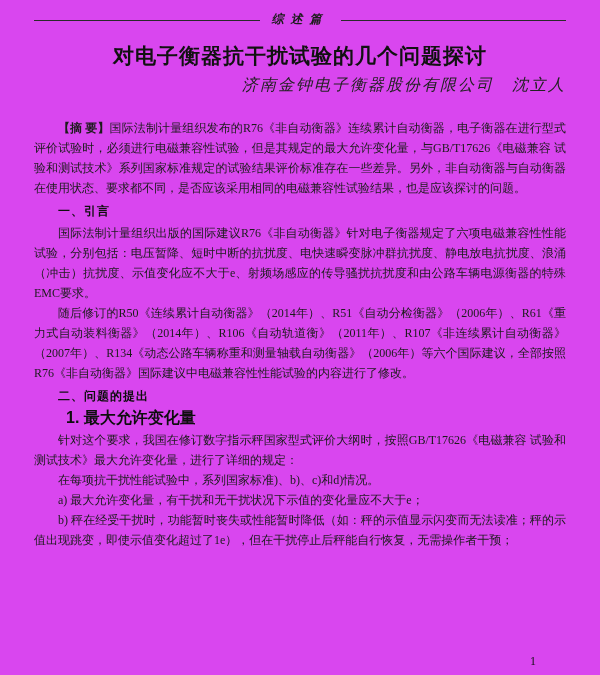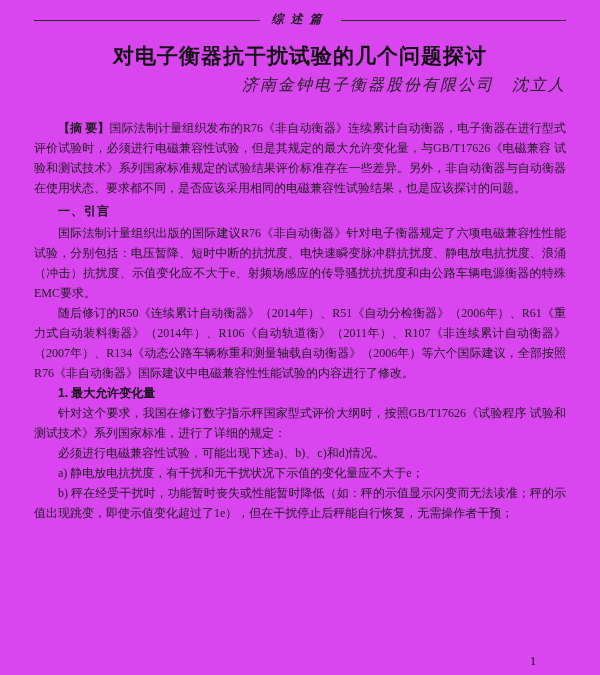--- a/index.html
+++ b/index.html
@@ -73,21 +73,21 @@
     font-family: "Liberation Sans", "DejaVu Sans", sans-serif;
     font-size: 12px;
     font-weight: bold;
     text-indent: 2em;
     color: #0e0e0e;
     letter-spacing: 1px;
   }
   h3.sub-heading {
     margin: 2px 0 1px 0;
     font-family: "Liberation Sans", "DejaVu Sans", sans-serif;
-    font-size: 12px;
+    font-size: 16px;
     font-weight: bold;
     text-indent: 2em;
     color: #0e0e0e;
   }
   .page-number {
     position: absolute;
     right: 64px;
     bottom: 6px;
     font-size: 12px;
     color: #111;
@@ -109,24 +109,25 @@
   <div class="author">济南金钟电子衡器股份有限公司　沈立人</div>
 
   <p class="abstract"><span class="inline-label">【摘 要】</span><span>国际法制计量组织发布的R76《非自动衡器》连续累计自动衡器，电子衡器在进行型式评价试验时，必须进行电磁兼容性试验，但是其规定的最大允许变化量，与GB/T17626《电磁兼容 试验和测试技术》系列国家标准规定的试验结果评价标准存在一些差异。另外，非自动衡器与自动衡器在使用状态、要求都不同，是否应该采用相同的电磁兼容性试验结果，也是应该探讨的问题。</span></p>
 
 
   <h2 class="section-heading">一、引言</h2>
 
   <p class="body-para">国际法制计量组织出版的国际建议R76《非自动衡器》针对电子衡器规定了六项电磁兼容性性能试验，分别包括：电压暂降、短时中断的抗扰度、电快速瞬变脉冲群抗扰度、静电放电抗扰度、浪涌（冲击）抗扰度、示值变化应不大于e、射频场感应的传导骚扰抗扰度和由公路车辆电源衡器的特殊EMC要求。</p>
   <p class="body-para">随后修订的R50《连续累计自动衡器》（2014年）、R51《自动分检衡器》（2006年）、R61《重力式自动装料衡器》（2014年）、R106《自动轨道衡》（2011年）、R107《非连续累计自动衡器》（2007年）、R134《动态公路车辆称重和测量轴载自动衡器》（2006年）等六个国际建议，全部按照R76《非自动衡器》国际建议中电磁兼容性性能试验的内容进行了修改。</p>
 
+  <h2 class="section-heading">二、问题的提出</h2>
 
   <h3 class="sub-heading">1. 最大允许变化量</h3>
 
-  <p class="body-para">针对这个要求，我国在修订数字指示秤国家型式评价大纲时，按照GB/T17626《试验程序 试验和测试技术》系列国家标准，进行了详细的规定：</p>
-  <p class="body-para">必须进行电磁兼容性试验，可能出现下述a)、b)、c)和d)情况。</p>
+  <p class="body-para">针对这个要求，我国在修订数字指示秤国家型式评价大纲时，按照GB/T17626《电磁兼容 试验和测试技术》最大允许变化量，进行了详细的规定：</p>
+  <p class="body-para">在每项抗干扰性能试验中，系列国家标准)、b)、c)和d)情况。</p>
 
-  <p class="body-para">a) 静电放电抗扰度，有干扰和无干扰状况下示值的变化量应不大于e；</p>
+  <p class="body-para">a) 最大允许变化量，有干扰和无干扰状况下示值的变化量应不大于e；</p>
   <p class="body-para">b) 秤在经受干扰时，功能暂时丧失或性能暂时降低（如：秤的示值显示闪变而无法读准；秤的示值出现跳变，即使示值变化超过了1e），但在干扰停止后秤能自行恢复，无需操作者干预；</p>
 
   <div class="page-number">1</div>
 
 </div>
 
 </body></html>

